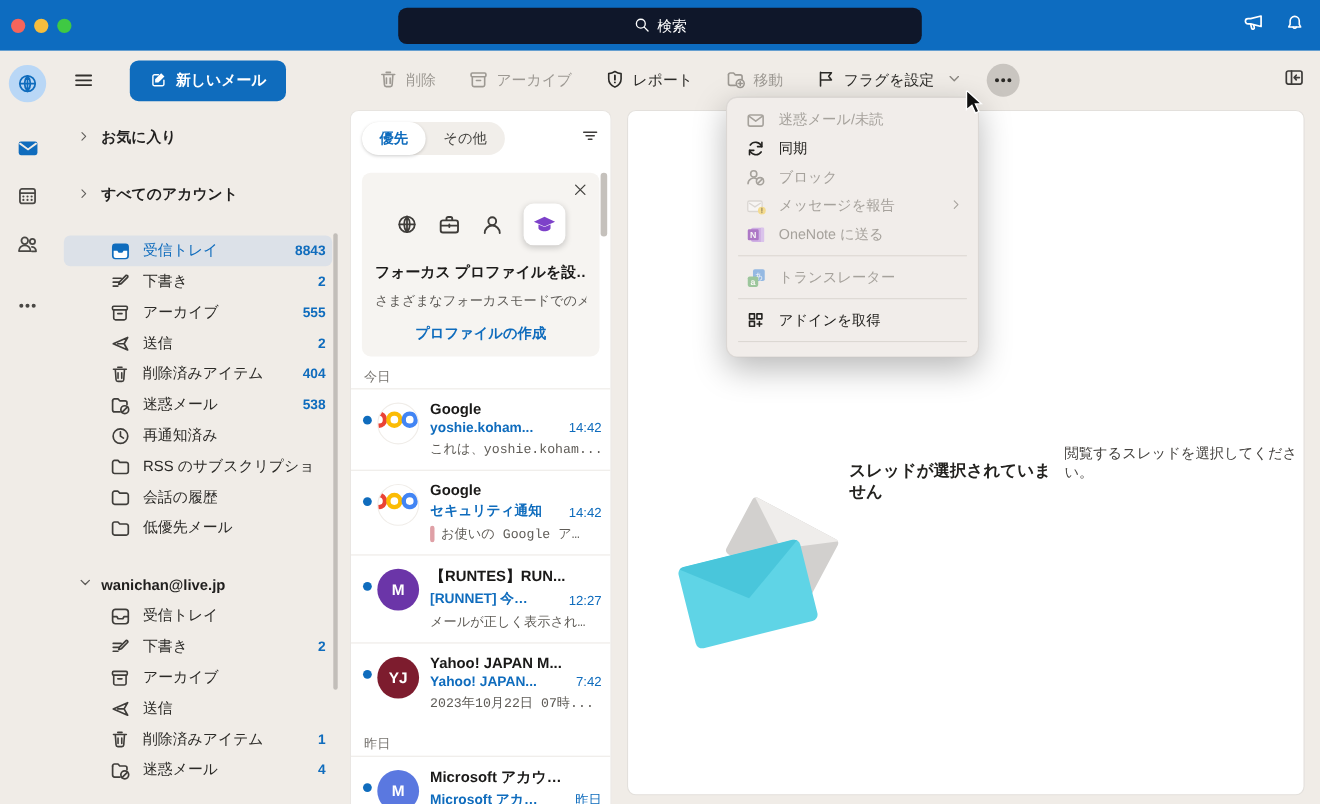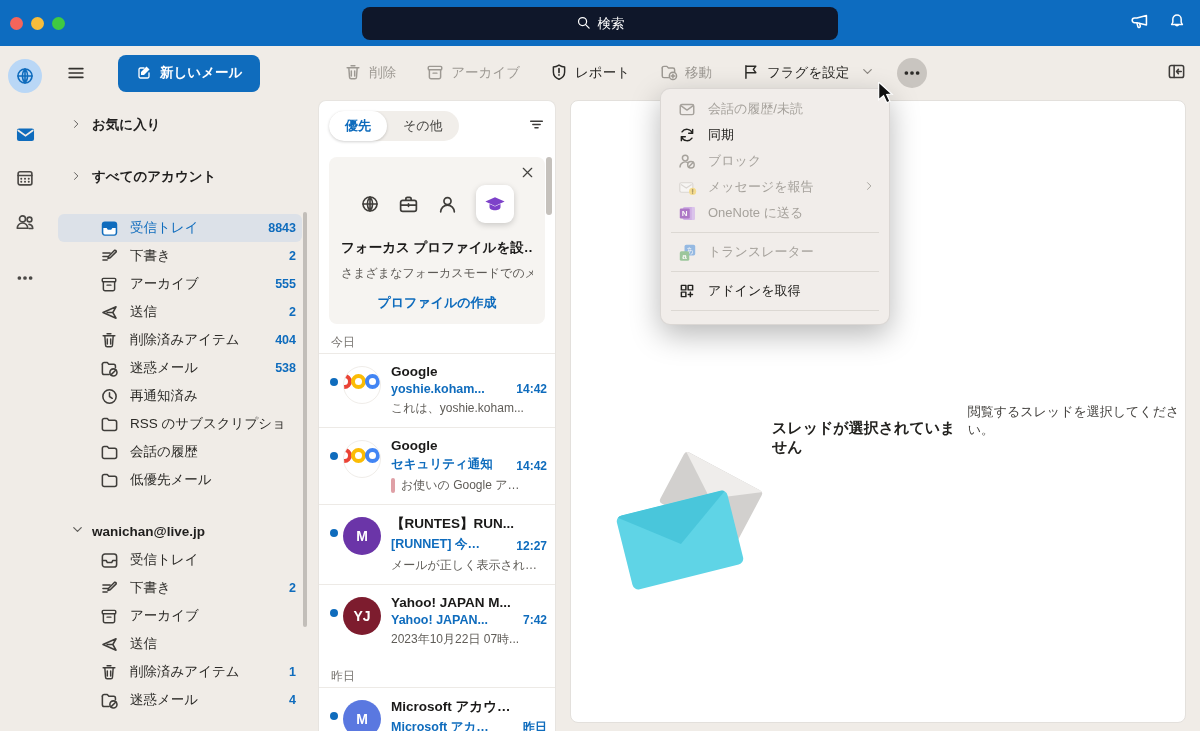--- a/index.html
+++ b/index.html
@@ -104,24 +104,24 @@
     font-size:14px; font-weight:bold; margin-top:2px; position:relative; overflow:hidden; }
   .mavatar.google { background:#fff; border:1px solid #f0ede9; }
   .gring { position:absolute; width:15px; height:15px; border-radius:50%;
     border:4.5px solid; top:7px; }
   .mbody { flex:1; min-width:0; margin-left:10px; }
   .msender { font-size:13.5px; font-weight:bold; color:#1a1918;
     white-space:nowrap; overflow:hidden; display:flex; align-items:center; }
   .mline2 { display:flex; align-items:flex-end; margin-top:3px; }
   .msubject { font-size:12.5px; font-weight:bold; color:#0f6cbd; white-space:nowrap;
     overflow:hidden; flex:1; }
-  .mtime { font-size:12px; font-weight:bold; color:#0f6cbd; margin-left:8px; }
+  .mtime { font-size:12px; font-weight:normal; color:#0f6cbd; margin-left:8px; }
   .mline3 { display:flex; align-items:center; margin-top:4px; gap:6px; }
   .fbar { width:4px; height:15px; border-radius:2px; background:#dfa0a6; flex:none; }
-  .mpreview { font-size:12px; color:#5f5c57; white-space:nowrap; overflow:hidden; }
+  .mpreview { font-size:12px; color:#5f5c57; white-space:nowrap; overflow:hidden;font-family:Liberation Mono, monospace; }
 
   
   .reading { flex:1; margin:0 14px 8px 14px; background:#fff; border-radius:8px;
     border:1px solid #e3e0dc; display:flex; flex-direction:row; align-items:center; }
   .envelopes { position:relative; width:220px; height:115px; margin-top:228px; }
   .env { position:absolute; }
   .env .body { position:relative; overflow:hidden; }
   .env-back .body { width:88px; height:58px; background:#d2d0ce; border-radius:4px; }
   .env-back { left:96px; top:0; transform:rotate(28deg); }
   .env-back .flap { position:absolute; left:0; top:0; width:0; height:0;
@@ -638,21 +638,21 @@
 </div>
 
 <div class="menu" id="menu">
     <div class="mitem disabled">
     <span class="micon">
         <svg width="18" height="18" viewBox="0 0 16 16" fill="none" stroke="currentColor" stroke-width="1.3" stroke-linecap="round" stroke-linejoin="round">
           <rect x="2" y="4" width="12" height="9" rx="1.5"></rect>
           <path d="M2.5 5 L8 9 L13.5 5"></path>
         </svg>
       </span>
-    <span class="mlabel">会話の履歴/未読</span>
+    <span class="mlabel">迷惑メール/未読</span>
   </div>
     <div class="mitem">
     <span class="micon">
         <svg width="18" height="18" viewBox="0 0 16 16" fill="none" stroke="currentColor" stroke-width="1.3" stroke-linecap="round" stroke-linejoin="round">
           <path d="M12.8 6.5 A5.2 5.2 0 0 0 3.6 5.2 M3.2 9.5 a5.2 5.2 0 0 0 9.2 1.3"></path>
           <path d="M13 3 v3.5 h-3.5 M3 13 V9.5 h3.5"></path>
         </svg>
       </span>
     <span class="mlabel">同期</span>
   </div>

